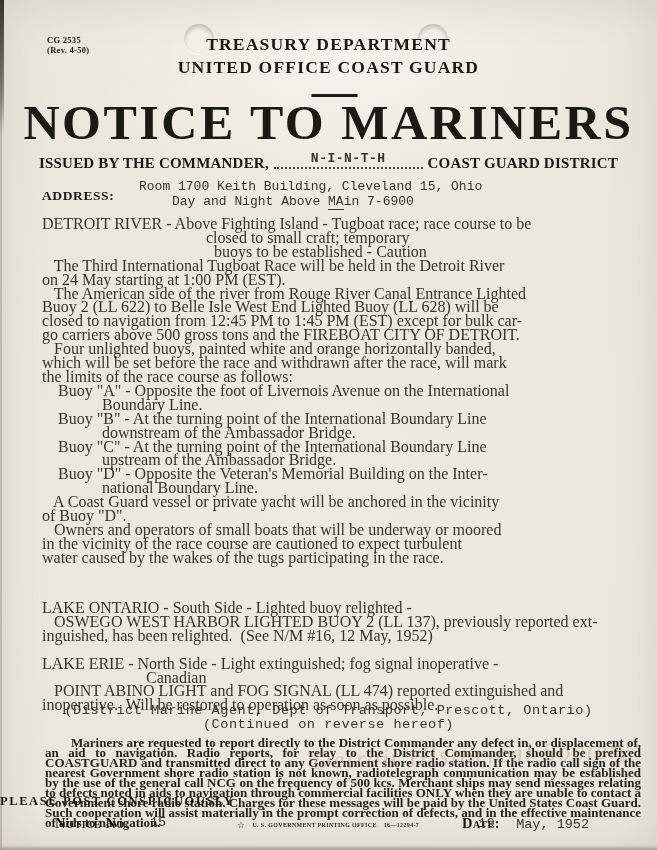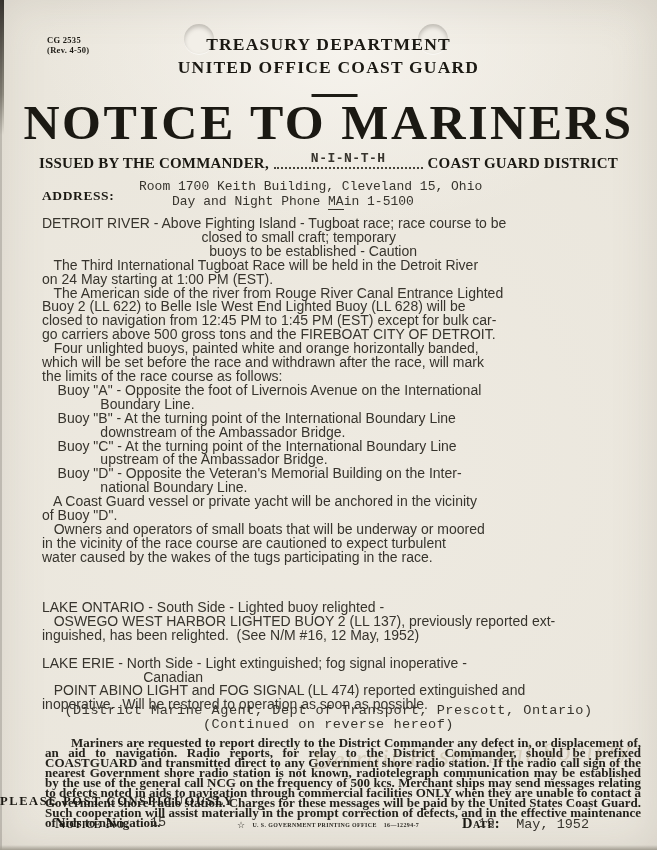--- a/index.html
+++ b/index.html
@@ -38,22 +38,22 @@
   .issued-row { position:absolute; left:39px; right:39px; top:149px; display:flex; align-items:flex-end;
     font-weight:bold; font-size:15px; letter-spacing:.2px; white-space:nowrap; }
   .issued-fill { flex:1; border-bottom:2px dotted #46423a; margin:0 5px 3px; position:relative; height:18px; }
   .district-typed { position:absolute; left:50%; transform:translateX(-50%); bottom:1px; font-size:13px; letter-spacing:.5px; }
 
   .address-label { position:absolute; left:42px; top:188px; font-weight:bold; font-size:13.5px; letter-spacing:.6px; }
   .address-lines { position:absolute; left:139px; top:180px; font-size:13px; line-height:14.8px; }
   .address-line2 { margin-left:33px; }
   .u { border-bottom:1.2px solid #37342d; }
 
-  pre.body { margin:0; position:absolute; white-space:pre; font-size:14px; line-height:13.9px;
-    font-family:Liberation Sans, sans-serif; color:#37342d; }
+  pre.body { margin:0; position:absolute; white-space:pre; font-size:16px; line-height:13.9px;
+    font-family:Liberation Serif, serif; color:#37342d; }
   #body-detroit { left:42px; top:217px; }
   #body-lakes   { left:42px; top:601px; }
 
   .agent-block { position:absolute; left:0; right:0; top:704px; text-align:center;
     font-size:13.6px; line-height:13.5px; letter-spacing:.5px; }
 
   .fine-print { position:absolute; left:45px; top:738px; width:596px;
     font-size:13px; line-height:10px; font-weight:bold; text-align:justify; text-indent:26px; color:#24221c; }
 
   .watermark { position:absolute; left:312px; top:740px; width:350px; pointer-events:none;
@@ -106,21 +106,21 @@
     <span>ISSUED BY THE COMMANDER,</span>
     <span class="issued-fill">
       <span class="district-typed typed">N-I-N-T-H</span>
     </span>
     <span>COAST GUARD DISTRICT</span>
   </div>
 
   <div class="address-label print">ADDRESS:</div>
   <div class="address-lines typed">
     <div>Room 1700 Keith Building, Cleveland 15, Ohio</div>
-    <div class="address-line2"><span>Day and Night Phone </span><span class="u">MA</span><span>in 1-5100</span></div>
+    <div class="address-line2"><span>Day and Night Above </span><span class="u">MA</span><span>in 7-6900</span></div>
   </div>
 
   <pre class="body" id="body-detroit">DETROIT RIVER - Above Fighting Island - Tugboat race; race course to be
                                          closed to small craft; temporary
                                            buoys to be established - Caution
    The Third International Tugboat Race will be held in the Detroit River
 on 24 May starting at 1:00 PM (EST).
    The American side of the river from Rouge River Canal Entrance Lighted
 Buoy 2 (LL 622) to Belle Isle West End Lighted Buoy (LL 628) will be
 closed to navigation from 12:45 PM to 1:45 PM (EST) except for bulk car-

